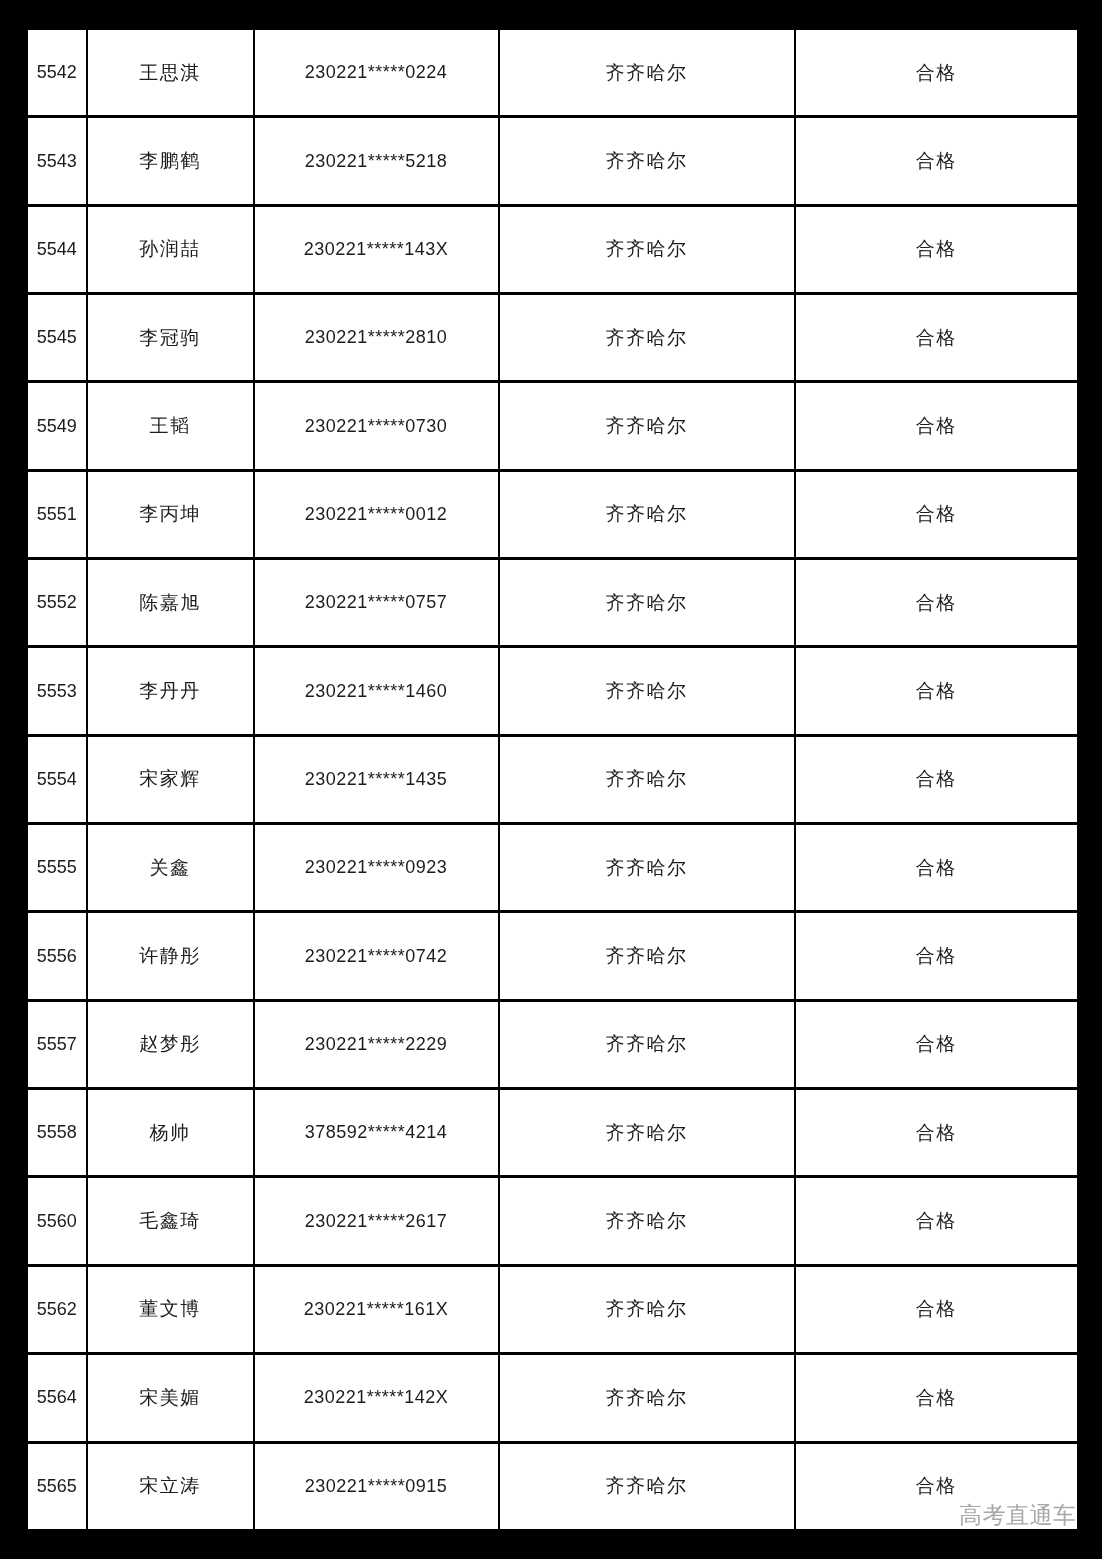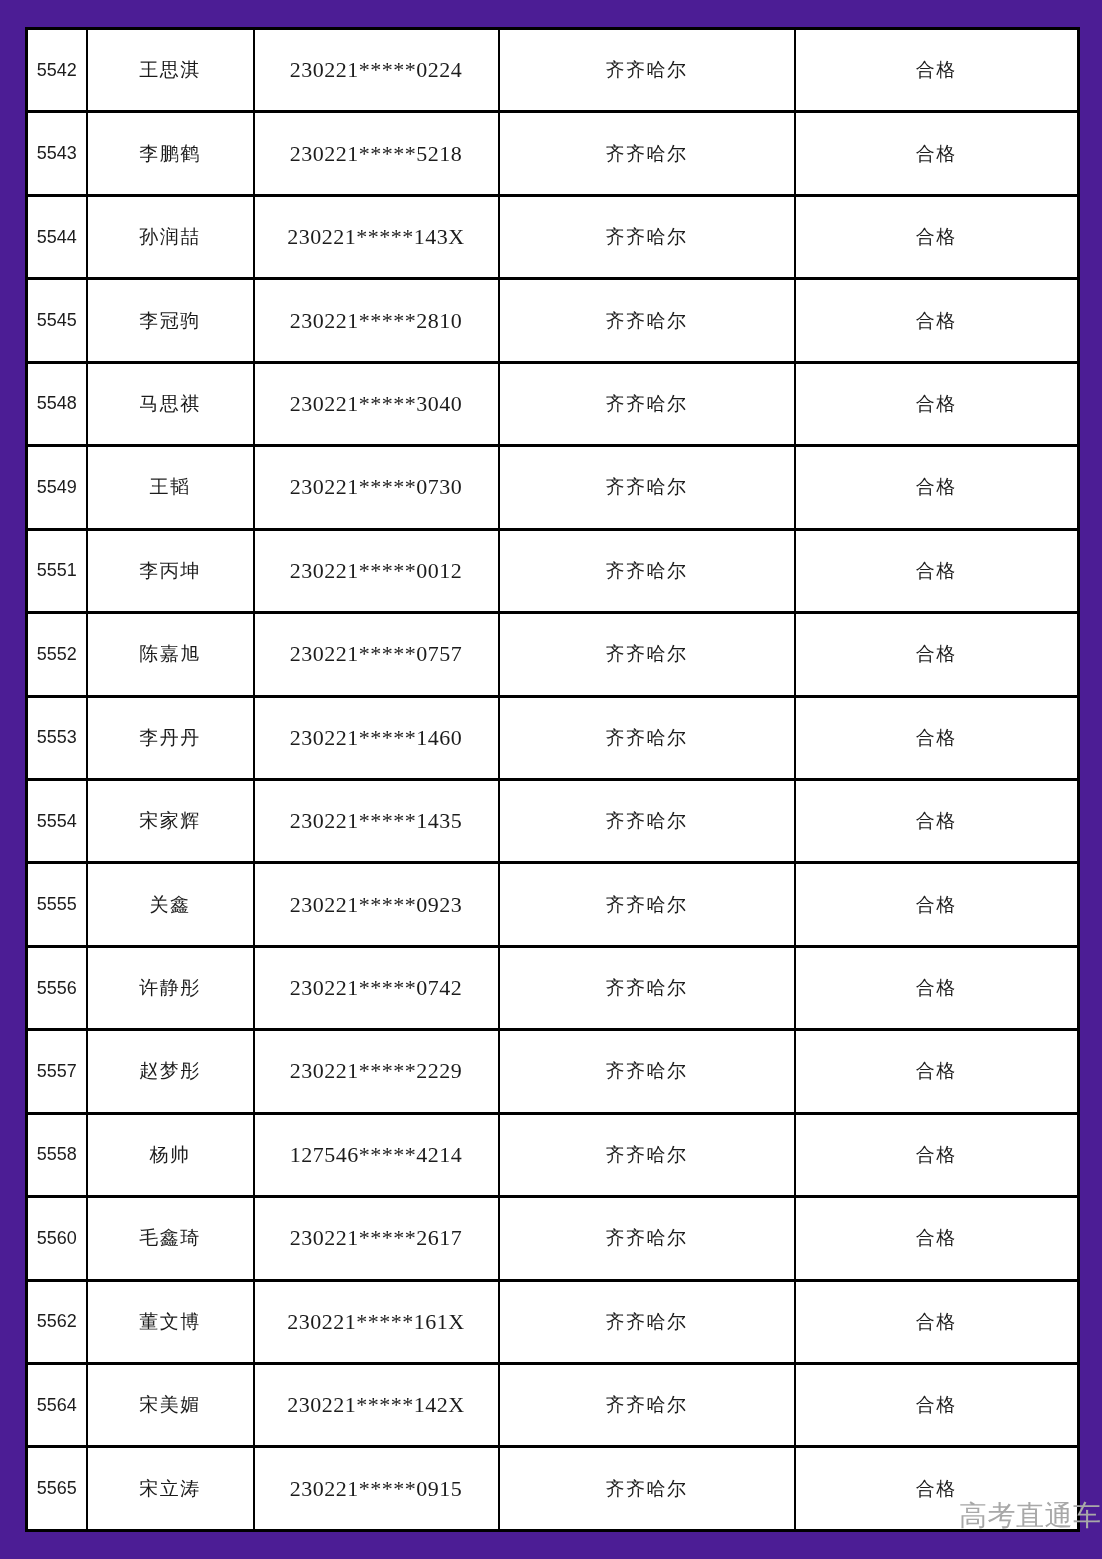--- a/index.html
+++ b/index.html
@@ -4,21 +4,21 @@
 <style>
   html, body {
     margin: 0;
     padding: 0;
     background: #ffffff;
   }
   .page {
     position: relative;
     width: 1102px;
     height: 1559px;
-    background: #4c1d95;
+    background: #000000;
     overflow: hidden;
     font-family: "Liberation Sans", "DejaVu Sans", sans-serif;
   }
   table.results {
     position: absolute;
     left: 25px;
     top: 27px;
     width: 1052px;
     height: 1505px;
     border-collapse: collapse;
@@ -34,37 +34,37 @@
     vertical-align: middle;
     padding: 0;
     color: #1c1c1c;
     background: #ffffff;
   }
   td.c-serial {
     font-size: 18px;
     font-family: "Liberation Sans", "DejaVu Sans", sans-serif;
   }
   td.c-id {
-    font-size: 22px;
-    font-family: Liberation Serif, serif;
+    font-size: 18px;
+    font-family: Liberation Sans, sans-serif;
     letter-spacing: 0.5px;
   }
   td.c-name, td.c-city, td.c-result {
     font-size: 19px;
     letter-spacing: 1.5px;
     font-family: "Liberation Sans", "DejaVu Sans", sans-serif;
   }
   .watermark {
     position: absolute;
     left: 959px;
     top: 1501px;
     width: 142px;
     height: 30px;
     line-height: 30px;
-    font-size: 28px;
+    font-size: 23px;
     letter-spacing: 0.5px;
     color: #a8a8a8;
     font-family: "Liberation Serif", "DejaVu Serif", serif;
     white-space: nowrap;
     text-align: left;
   }
 </style>
 </head>
 <body>
 
@@ -101,27 +101,20 @@
     <td class="c-result">合格</td>
   </tr>
         <tr>
     <td class="c-serial">5545</td>
     <td class="c-name">李冠驹</td>
     <td class="c-id">230221*****2810</td>
     <td class="c-city">齐齐哈尔</td>
     <td class="c-result">合格</td>
   </tr>
         <tr>
-    <td class="c-serial">5548</td>
-    <td class="c-name">马思祺</td>
-    <td class="c-id">230221*****3040</td>
-    <td class="c-city">齐齐哈尔</td>
-    <td class="c-result">合格</td>
-  </tr>
-        <tr>
     <td class="c-serial">5549</td>
     <td class="c-name">王韬</td>
     <td class="c-id">230221*****0730</td>
     <td class="c-city">齐齐哈尔</td>
     <td class="c-result">合格</td>
   </tr>
         <tr>
     <td class="c-serial">5551</td>
     <td class="c-name">李丙坤</td>
     <td class="c-id">230221*****0012</td>
@@ -166,21 +159,21 @@
         <tr>
     <td class="c-serial">5557</td>
     <td class="c-name">赵梦彤</td>
     <td class="c-id">230221*****2229</td>
     <td class="c-city">齐齐哈尔</td>
     <td class="c-result">合格</td>
   </tr>
         <tr>
     <td class="c-serial">5558</td>
     <td class="c-name">杨帅</td>
-    <td class="c-id">127546*****4214</td>
+    <td class="c-id">378592*****4214</td>
     <td class="c-city">齐齐哈尔</td>
     <td class="c-result">合格</td>
   </tr>
         <tr>
     <td class="c-serial">5560</td>
     <td class="c-name">毛鑫琦</td>
     <td class="c-id">230221*****2617</td>
     <td class="c-city">齐齐哈尔</td>
     <td class="c-result">合格</td>
   </tr>

